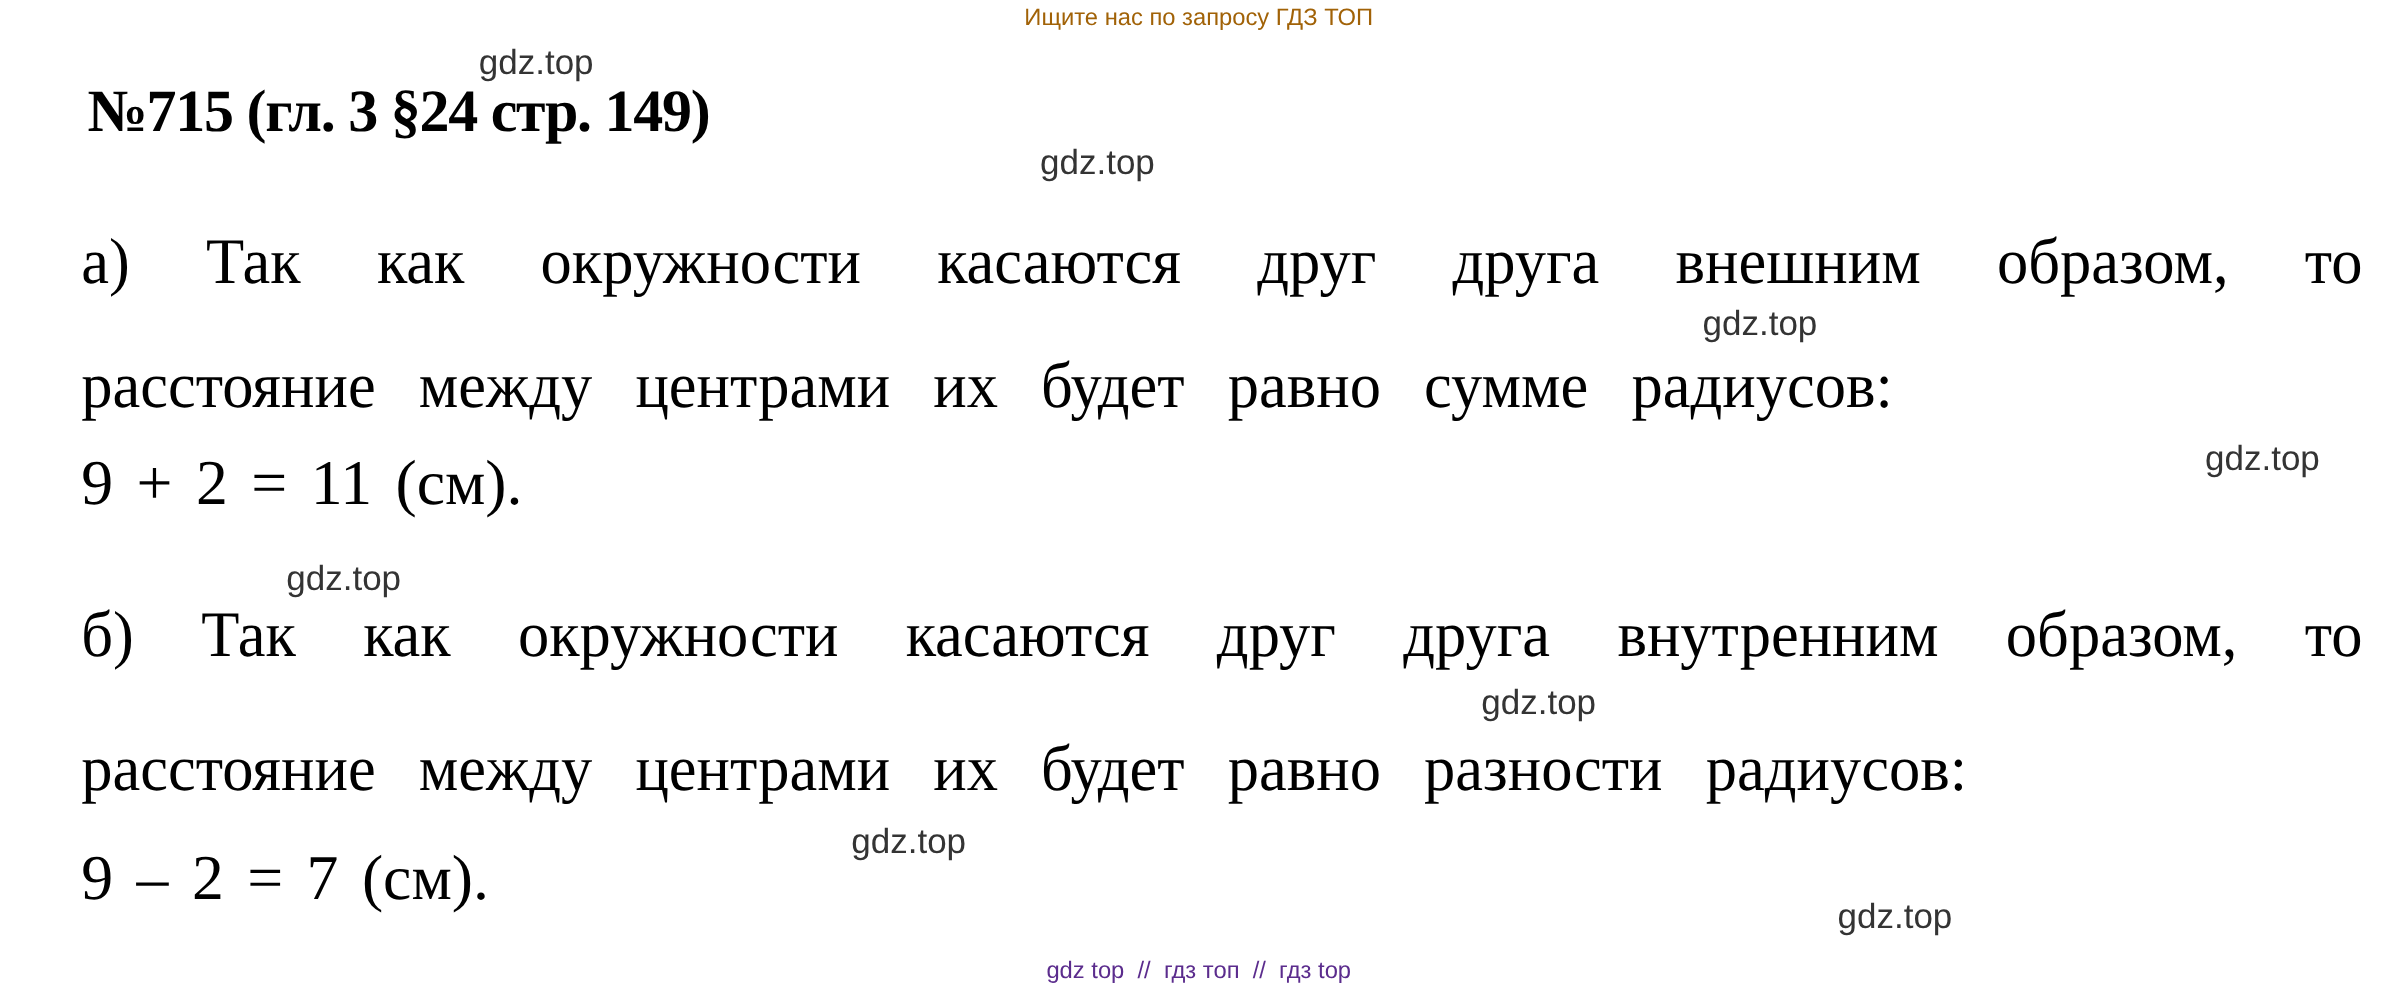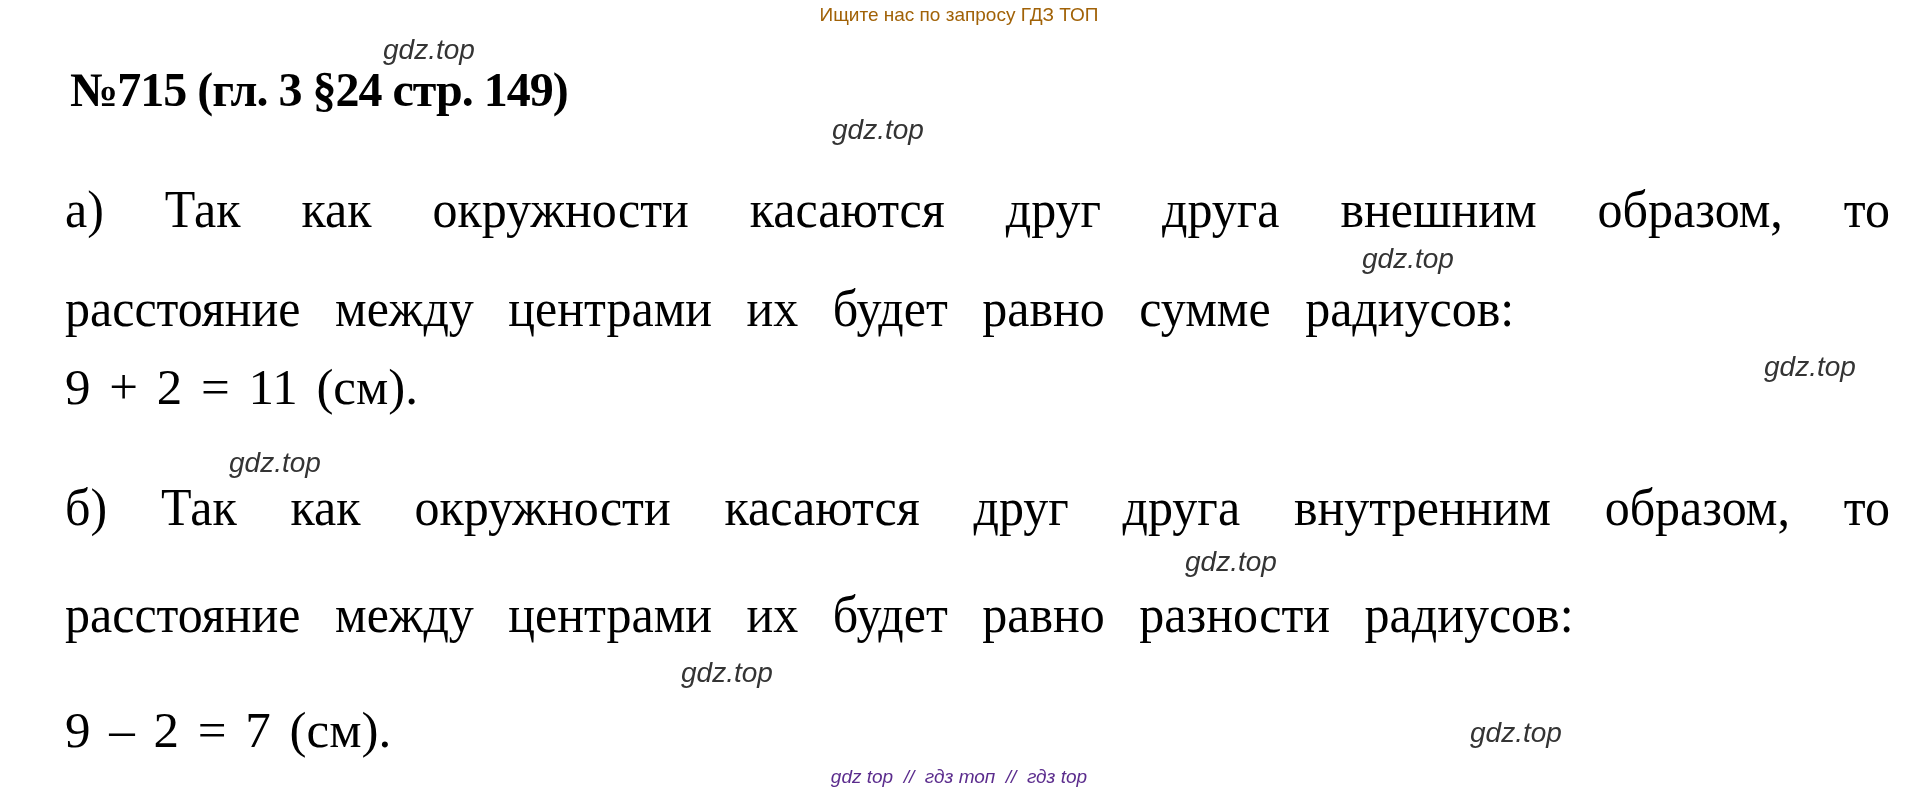--- a/index.html
+++ b/index.html
@@ -24,21 +24,20 @@
     font-family: "Liberation Sans", sans-serif;
     font-size: 19px;
     color: #a16207;
   }
   .watermark {
     position: absolute;
     font-family: "Liberation Sans", sans-serif;
     font-size: 28px;
     line-height: 1;
     color: #343434;
-    font-style: italic;
   }
   .doc-title {
     position: absolute;
     left: 70px;
     top: 64px;
     font-family: "Liberation Serif", serif;
     font-weight: bold;
     font-size: 48px;
     line-height: 1.1;
     letter-spacing: -1px;
@@ -74,21 +73,20 @@
   .footer {
     position: absolute;
     top: 766px;
     left: 0;
     width: 100%;
     text-align: center;
     font-family: "Liberation Sans", sans-serif;
     font-size: 19px;
     color: #5b2c8d;
     white-space: pre;
-    font-style: italic;
   }
   
   .wm1 { left: 383px;  top: 36px;  }
   .wm2 { left: 832px;  top: 116px; }
   .wm3 { left: 1362px; top: 245px; }
   .wm4 { left: 1764px; top: 353px; }
   .wm5 { left: 229px;  top: 449px; }
   .wm6 { left: 1185px; top: 548px; }
   .wm7 { left: 681px;  top: 659px; }
   .wm8 { left: 1470px; top: 719px; }
@@ -108,15 +106,15 @@
 <span class="watermark wm8">gdz.top</span>
 
 <div class="doc-title">№715 (гл. 3 §24 стр. 149)</div>
 
 <div class="body-line jfull" style="top:182px;">а) Так как окружности касаются друг друга внешним образом, то</div>
 <div class="body-line cont" style="top:281px;">расстояние между центрами их будет равно сумме радиусов:</div>
 <div class="equation" style="top:361px;">9 + 2 = 11 (см).</div>
 
 <div class="body-line jfull" style="top:480px;">б) Так как окружности касаются друг друга внутренним образом, то</div>
 <div class="body-line cont" style="top:587px;">расстояние между центрами их будет равно разности радиусов:</div>
-<div class="equation" style="top:704px;">9 – 2 = 7 (см).</div>
+<div class="equation" style="top:677px;">9 – 2 = 7 (см).</div>
 
 <div class="footer">gdz top  //  гдз топ  //  гдз top</div>
 
 </body></html>

